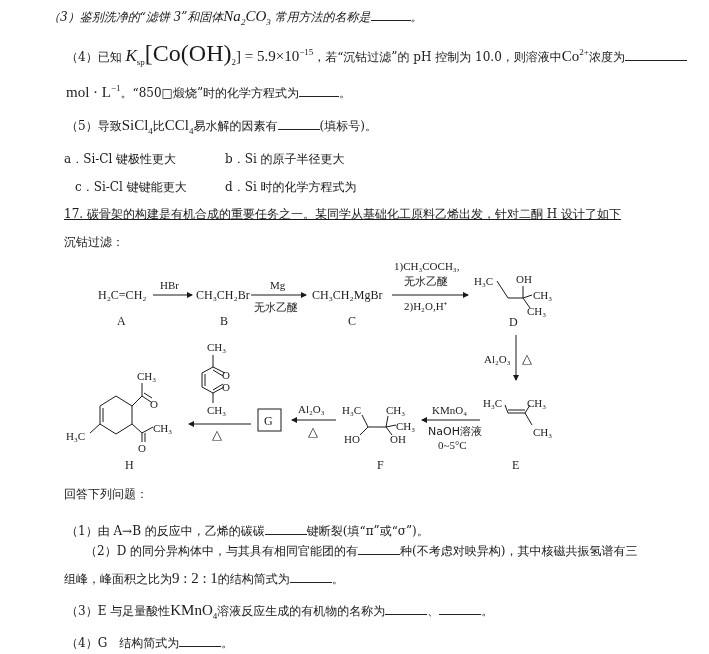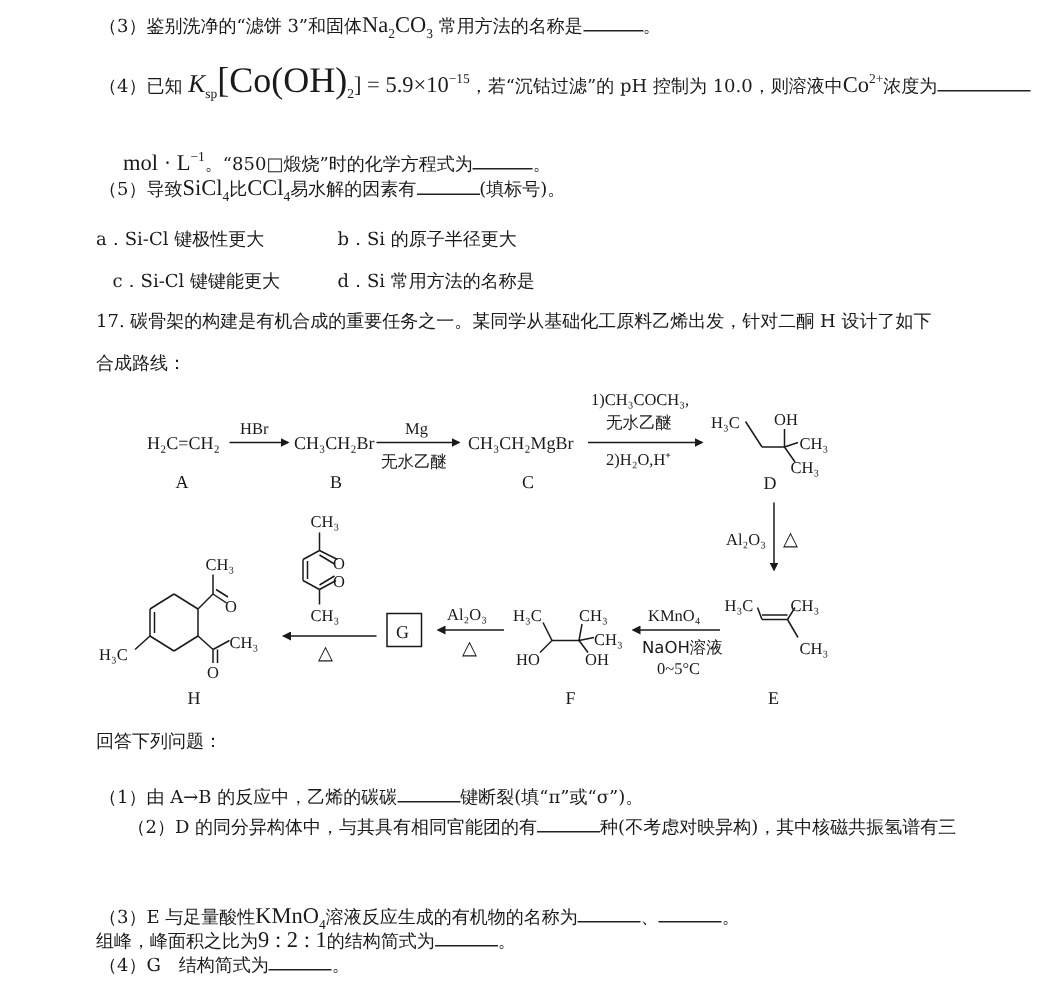--- a/index.html
+++ b/index.html
@@ -11,45 +11,45 @@
   .line { position: absolute; font-size: 12px; white-space: nowrap; line-height: 16px; }
   .big { font-family: "Liberation Serif", serif; font-size: 15px; }
   .blank { display: inline-block; border-bottom: 1px solid #222; height: 12px; vertical-align: baseline; }
   sub, sup { font-size: 9px; }
   svg text { font-family: "Liberation Serif", serif; fill: #1a1a1a; }
   .cjk { font-family: "DejaVu Sans", sans-serif; }
 </style>
 </head>
 <body>
 
-<div class="line" style="left:66px; top:8px;">
+<div class="line" style="left:48px; top:8px;font-style:italic;">
   <span>（3）鉴别洗净的“滤饼 3”和固体</span><span class="big"><span>Na</span><sub>2</sub><span>CO</span><sub>3</sub></span>
   <span>常用方法的名称是</span><span class="blank" style="width:40px"></span><span>。</span>
 </div>
 
 <div class="line" style="left:66px; top:44px;">
   <span>（4）已知</span>
   <span class="big"><i style="font-size:17px">K</i><sub>sp</sub><span style="font-size:24px">[Co(OH)</span><sub>2</sub><span>] = 5.9×10</span><sup>−15</sup></span><span>，若“沉钴过滤”的 pH 控制为 10.0，则溶液中</span><span class="big"><span>Co</span><sup>2+</sup></span><span>浓度为</span><span class="blank" style="width:62px"></span>
 </div>
 
-<div class="line" style="left:82px; top:80px;margin-top:16px;">
+<div class="line" style="left:66px; top:80px;">
   <span class="big"><span>mol · L</span><sup>−1</sup></span><span>。“850□煅烧”时的化学方程式为</span><span class="blank" style="width:40px"></span><span>。</span>
 </div>
 
 <div class="line" style="left:66px; top:117px;">
   <span>（5）导致</span><span class="big"><span>SiCl</span><sub>4</sub></span><span>比</span><span class="big"><span>CCl</span><sub>4</sub></span><span>易水解的因素有</span><span class="blank" style="width:42px"></span><span>(填标号)。</span>
 </div>
 
 <div class="line" style="left:64px; top:151px;text-align:center;">a．Si-Cl 键极性更大</div>
 <div class="line" style="left:225px; top:151px;">b．Si 的原子半径更大</div>
 <div class="line" style="left:64px; top:179px;margin-left:11px;">c．Si-Cl 键键能更大</div>
-<div class="line" style="left:225px; top:179px;">d．Si 常用方法的名称是</div>
+<div class="line" style="left:225px; top:179px;">d．Si 时的化学方程式为</div>
 
-<div class="line" style="left:64px; top:206px;">17. 碳骨架的构建是有机合成的重要任务之一。某同学从基础化工原料乙烯出发，针对二酮 H 设计了如下</div>
-<div class="line" style="left:64px; top:234px;">合成路线：</div>
+<div class="line" style="left:64px; top:206px;text-decoration:underline;">17. 碳骨架的构建是有机合成的重要任务之一。某同学从基础化工原料乙烯出发，针对二酮 H 设计了如下</div>
+<div class="line" style="left:64px; top:234px;">沉钴过滤：</div>
 
 <svg width="709" height="230" style="position:absolute; left:0; top:255px;">
   <defs>
     <marker id="ah" markerWidth="6" markerHeight="6" refX="5" refY="3" orient="auto">
       <path d="M0,0 L6,3 L0,6 Z" fill="#1a1a1a"></path>
     </marker>
   </defs>
 
   <text x="98" y="44" font-size="12">H₂C=CH₂</text>
   <text x="117" y="70" font-size="12">A</text>
@@ -177,21 +177,21 @@
 <div class="line" style="left:64px; top:486px;">回答下列问题：</div>
 
 <div class="line" style="left:66px; top:522px;text-align:right;">
   <span>（1）由 A→B 的反应中，乙烯的碳碳</span><span class="blank" style="width:42px"></span><span>键断裂(填“π”或“σ”)。</span>
 </div>
 
 <div class="line" style="left:66px; top:542px;margin-left:19px;">
   <span>（2）D 的同分异构体中，与其具有相同官能团的有</span><span class="blank" style="width:42px"></span><span>种(不考虑对映异构)，其中核磁共振氢谱有三</span>
 </div>
 
-<div class="line" style="left:64px; top:570px;margin-top:48px;">
+<div class="line" style="left:64px; top:570px;">
   <span>组峰，峰面积之比为</span><span class="big">9 : 2 : 1</span><span>的结构简式为</span><span class="blank" style="width:42px"></span><span>。</span>
 </div>
 
 <div class="line" style="left:66px; top:602px;">
   <span>（3）E 与足量酸性</span><span class="big"><span>KMnO</span><sub>4</sub></span><span>溶液反应生成的有机物的名称为</span><span class="blank" style="width:42px"></span><span>、</span><span class="blank" style="width:42px"></span><span>。</span>
 </div>
 
 <div class="line" style="left:66px; top:634px;">
   <span>（4）G　结构简式为</span><span class="blank" style="width:42px"></span><span>。</span>
 </div>

